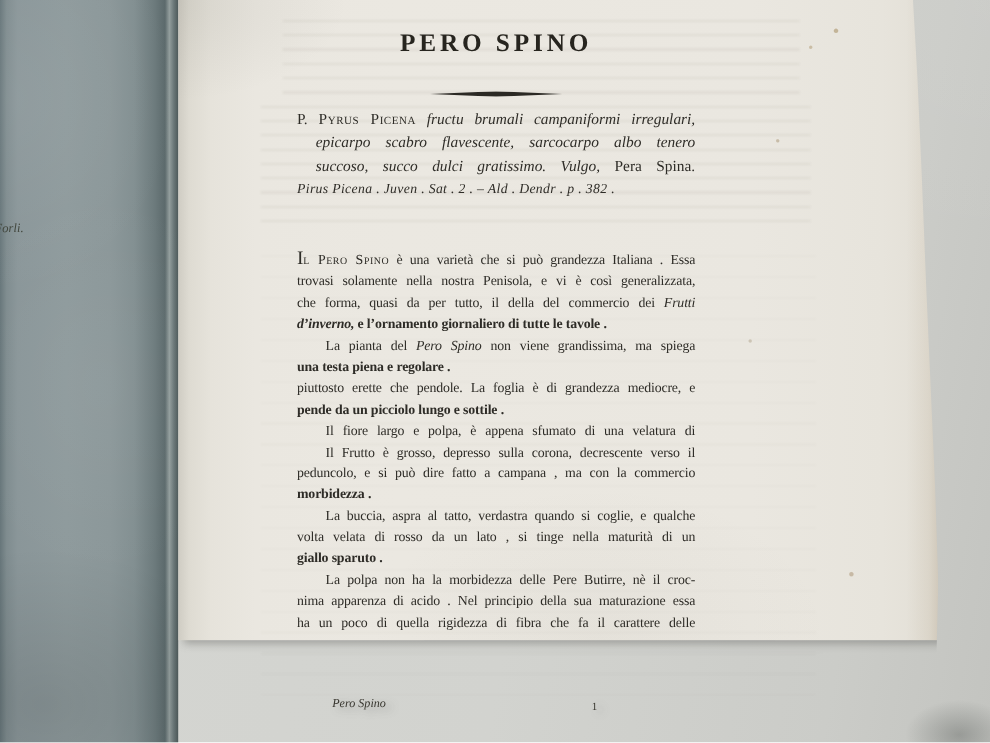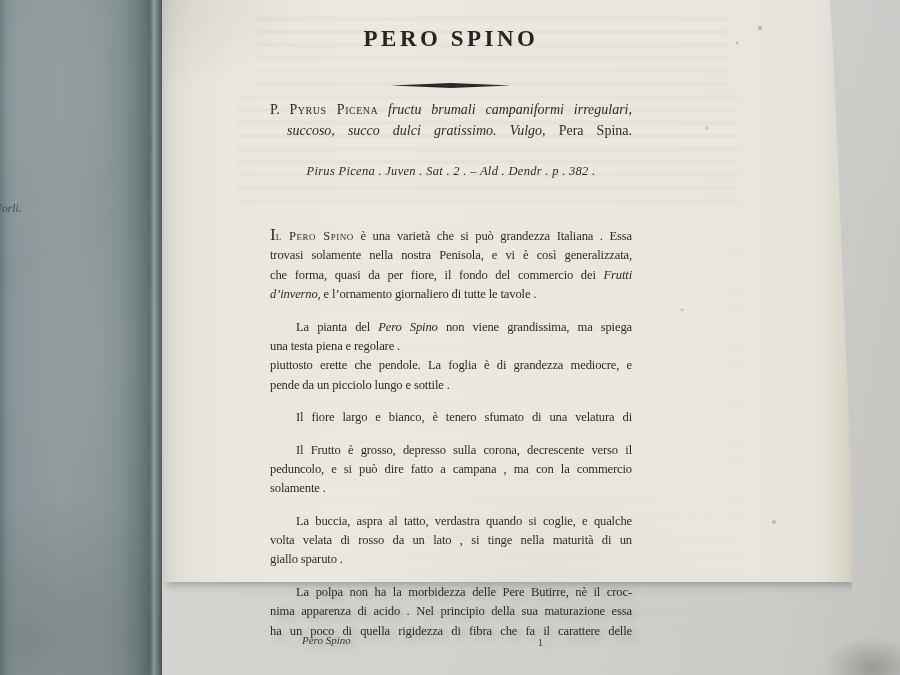--- a/index.html
+++ b/index.html
@@ -41,27 +41,27 @@
   .ghost-a{left:95px;width:470px;top:18px;height:72px;opacity:.5;}
   .ghost-b{left:75px;width:500px;top:96px;height:112px;opacity:.5;}
   .ghost-c{left:75px;width:505px;top:232px;height:400px;opacity:.16;
     background:repeating-linear-gradient(180deg, rgba(112,106,88,.16) 0 2px, rgba(112,106,88,0) 2px 19px);}
   .title{position:absolute;left:108px;width:362px;top:26px;margin:0;text-align:center;
     font-size:23px;font-weight:700;letter-spacing:3.5px;color:#27251f;}
   .swelled-rule{position:absolute;left:229px;top:83px;width:120px;height:5px;background:#2b2924;
     clip-path:polygon(0 50%,50% 0,100% 50%,50% 100%);}
   .latin-heading{position:absolute;left:108px;width:362px;top:99px;font-size:14px;}
   .latin-heading .line{height:21px;line-height:21px;}
-  .citation{position:absolute;left:108px;width:362px;top:164px;text-align:center;
+  .citation{position:absolute;left:108px;width:362px;top:164px;
     font-size:12.5px;font-style:italic;letter-spacing:.3px;}
   .body-text{position:absolute;left:108px;width:362px;top:227px;font-size:12.6px;letter-spacing:-0.15px;}
   .body-text .line{height:19.4px;line-height:19.4px;}
   .line{text-align:justify;text-align-last:justify;overflow:visible;}
-  .line.end{text-align-last:left;}
-  .line.indent{padding-left:26px;margin-top:13px;}
+  .line.end{text-align-last:left;font-weight:bold;}
+  .line.indent{padding-left:26px;}
   .line.hang{padding-left:17px;}
   .seg-rm{font-style:normal;}
   .seg-it{font-style:italic;}
   .seg-sc{font-variant:small-caps;letter-spacing:.5px;}
   .seg-big{font-size:17.5px;line-height:10px;}
   .footer-catchword{position:absolute;left:140px;top:634px;font-size:11px;font-style:italic;color:#38362f;}
   .footer-pagenum{position:absolute;left:376px;top:637px;font-size:10px;color:#38362f;}
 </style>
 </head>
 <body>
@@ -78,37 +78,38 @@
     <div class="ghost ghost-a"></div>
     <div class="ghost ghost-b"></div>
     <div class="ghost ghost-c"></div>
     <div class="stains"></div>
 
     <h1 class="title">PERO SPINO</h1>
     <div class="swelled-rule"></div>
 
     <div class="latin-heading">
         <div class="line"><span class="seg-rm">P. </span><span class="seg-sc">Pyrus Picena</span><span class="seg-it"> fructu brumali campaniformi irregulari,</span></div>
+        <div class="line hang"><span class="seg-it">epicarpo scabro flavescente, sarcocarpo albo tenero</span></div>
         <div class="line hang"><span class="seg-it">succoso, succo dulci gratissimo. Vulgo,</span><span class="seg-rm"> Pera Spina.</span></div>
       </div>
     <div class="citation">Pirus Picena . Juven . Sat . 2 . – Ald . Dendr . p . 382 .</div>
 
     <div class="body-text">
         <div class="line"><span class="seg-big">I</span><span class="seg-sc">l Pero Spino</span><span class="seg-rm"> è una varietà che si può grandezza Italiana . Essa</span></div>
         <div class="line"><span class="seg-rm">trovasi solamente nella nostra Penisola, e vi è così generalizzata,</span></div>
-        <div class="line"><span class="seg-rm">che forma, quasi da per fiore, il fondo del commercio dei </span><span class="seg-it">Frutti</span></div>
+        <div class="line"><span class="seg-rm">che forma, quasi da per tutto, il della del commercio dei </span><span class="seg-it">Frutti</span></div>
         <div class="line end"><span class="seg-it">d’inverno,</span><span class="seg-rm"> e l’ornamento giornaliero di tutte le tavole .</span></div>
         <div class="line indent"><span class="seg-rm">La pianta del </span><span class="seg-it">Pero Spino</span><span class="seg-rm"> non viene grandissima, ma spiega</span></div>
         <div class="line end"><span class="seg-rm">una testa piena e regolare .</span></div>
         <div class="line"><span class="seg-rm">piuttosto erette che pendole. La foglia è di grandezza mediocre, e</span></div>
         <div class="line end"><span class="seg-rm">pende da un picciolo lungo e sottile .</span></div>
-        <div class="line indent"><span class="seg-rm">Il fiore largo e bianco, è tenero sfumato di una velatura di</span></div>
+        <div class="line indent"><span class="seg-rm">Il fiore largo e polpa, è appena sfumato di una velatura di</span></div>
         <div class="line indent"><span class="seg-rm">Il Frutto è grosso, depresso sulla corona, decrescente verso il</span></div>
         <div class="line"><span class="seg-rm">peduncolo, e si può dire fatto a campana , ma con la commercio</span></div>
-        <div class="line end"><span class="seg-rm">solamente .</span></div>
+        <div class="line end"><span class="seg-rm">morbidezza .</span></div>
         <div class="line indent"><span class="seg-rm">La buccia, aspra al tatto, verdastra quando si coglie, e qualche</span></div>
         <div class="line"><span class="seg-rm">volta velata di rosso da un lato , si tinge nella maturità di un</span></div>
         <div class="line end"><span class="seg-rm">giallo sparuto .</span></div>
         <div class="line indent"><span class="seg-rm">La polpa non ha la morbidezza delle Pere Butirre, nè il croc-</span></div>
         <div class="line"><span class="seg-rm">nima apparenza di acido . Nel principio della sua maturazione essa</span></div>
         <div class="line"><span class="seg-rm">ha un poco di quella rigidezza di fibra che fa il carattere delle</span></div>
       </div>
 
     <span class="footer-catchword">Pero Spino</span>
     <span class="footer-pagenum">1</span>

